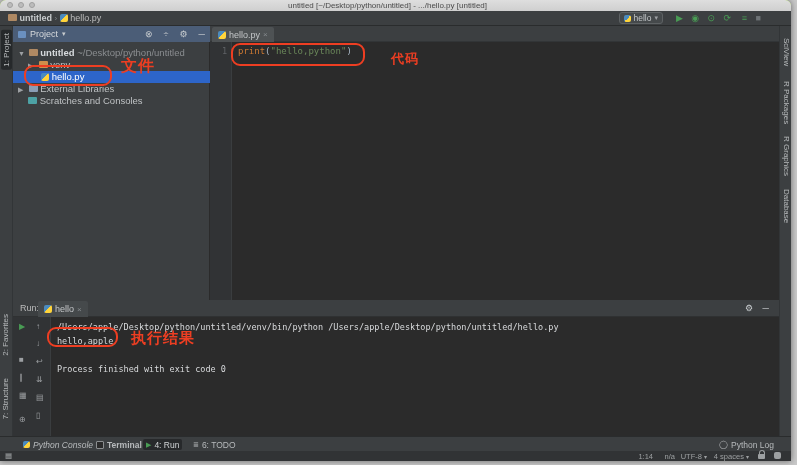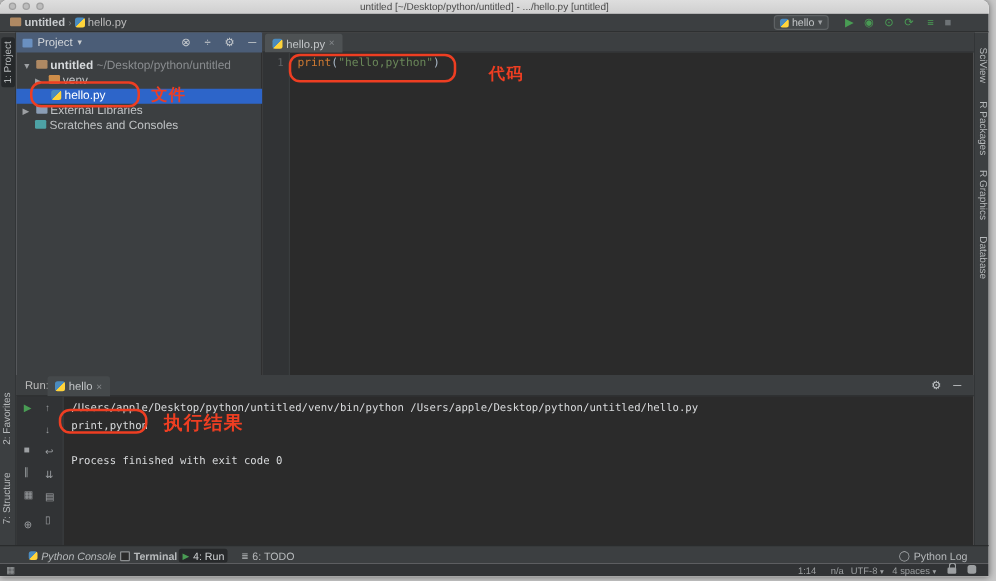--- a/index.html
+++ b/index.html
@@ -1,18 +1,18 @@
 <!DOCTYPE html>
 <html><head>
 <meta charset="utf-8">
 <style>
   * { margin:0; padding:0; box-sizing:border-box; }
   html,body { width:797px; height:465px; background:#c9c9c9; font-family:"Liberation Sans", sans-serif; overflow:hidden; }
   .abs { position:absolute; }
-  #window { position:absolute; left:0; top:0; width:791px; height:461px; background:#ffffff; border-radius:6px 6px 0 0; overflow:hidden; box-shadow:0 0 6px rgba(0,0,0,.5); }
+  #window { position:absolute; left:0; top:0; width:791px; height:461px; background:#bef264; border-radius:6px 6px 0 0; overflow:hidden; box-shadow:0 0 6px rgba(0,0,0,.5); }
 
   
   #titlebar { left:0; top:0; width:791px; height:11px; background:linear-gradient(#dedede,#cfcfcf); }
   .light { width:6px; height:6px; border-radius:50%; background:#bcbcbc; border:.5px solid #9f9f9f; display:inline-block; }
   #title-text { left:288px; top:1px; font-size:8px; color:#4a4a4a; white-space:nowrap; }
 
   
   #navbar { left:0; top:11px; width:791px; height:15px; background:#3c3f41; border-bottom:1px solid #2a2c2d; font-size:9px; color:#bbbbbb; }
   .crumb { display:inline-block; }
   .crumb-sep { color:#7f8487; font-size:8px; }
@@ -195,21 +195,21 @@
       <span class="rt-ic" style="left:6px;top:74px;">▦</span>
       <span class="rt-ic" style="left:6px;top:98px;">⊕</span>
       <span class="rt-ic" style="left:23px;top:5px;">↑</span>
       <span class="rt-ic" style="left:23px;top:22px;">↓</span>
       <span class="rt-ic" style="left:23px;top:40px;">↩</span>
       <span class="rt-ic" style="left:23px;top:58px;">⇊</span>
       <span class="rt-ic" style="left:23px;top:76px;">▤</span>
       <span class="rt-ic" style="left:23px;top:94px;">▯</span>
     </div>
     <div id="run-output" class="abs"><span>/Users/apple/Desktop/python/untitled/venv/bin/python /Users/apple/Desktop/python/untitled/hello.py</span>
-<span>print,python</span>
+<span>hello,apple</span>
 
 <span class="exit-line">Process finished with exit code 0</span></div>
   </div>
 
   <div id="bottombar" class="abs">
     <span class="bb-item" style="left:20px;font-style:italic;">
       <span class="py-icon" style="width:7px;height:7px;"></span>
       <span>Python Console</span>
     </span>
     <span class="bb-item" style="left:93px;font-weight:bold;">
@@ -234,19 +234,19 @@
     <span class="sb-item" style="left:5px;top:0;">▦</span>
     <span class="sb-item" style="right:138px;">1:14</span>
     <span class="sb-item" style="right:116px;">n/a</span>
     <span class="sb-item" style="right:84px;"><span>UTF-8</span> <span style="font-size:6px;">▾</span></span>
     <span class="sb-item" style="right:42px;"><span>4 spaces</span> <span style="font-size:6px;">▾</span></span>
     <span class="lock-ic sb-item" style="right:26px;top:3px;"></span>
     <span class="hector-ic sb-item" style="right:10px;top:1px;"></span>
   </div>
 
   <div class="anno-box" style="left:24px;top:65px;width:88px;height:21px;"></div>
-  <span class="anno-label" style="left:121px;top:67px;font-size:13px;">文件</span>
+  <span class="anno-label" style="left:121px;top:56px;font-size:16px;">文件</span>
   <div class="anno-box" style="left:231px;top:43px;width:134px;height:23px;"></div>
   <span class="anno-label" style="left:391px;top:50px;font-size:13px;">代码</span>
   <div class="anno-box" style="left:47px;top:327px;width:71px;height:20px;"></div>
   <span class="anno-label" style="left:131px;top:329px;font-size:15px;">执行结果</span>
 
 </div>
 
 </body></html>

